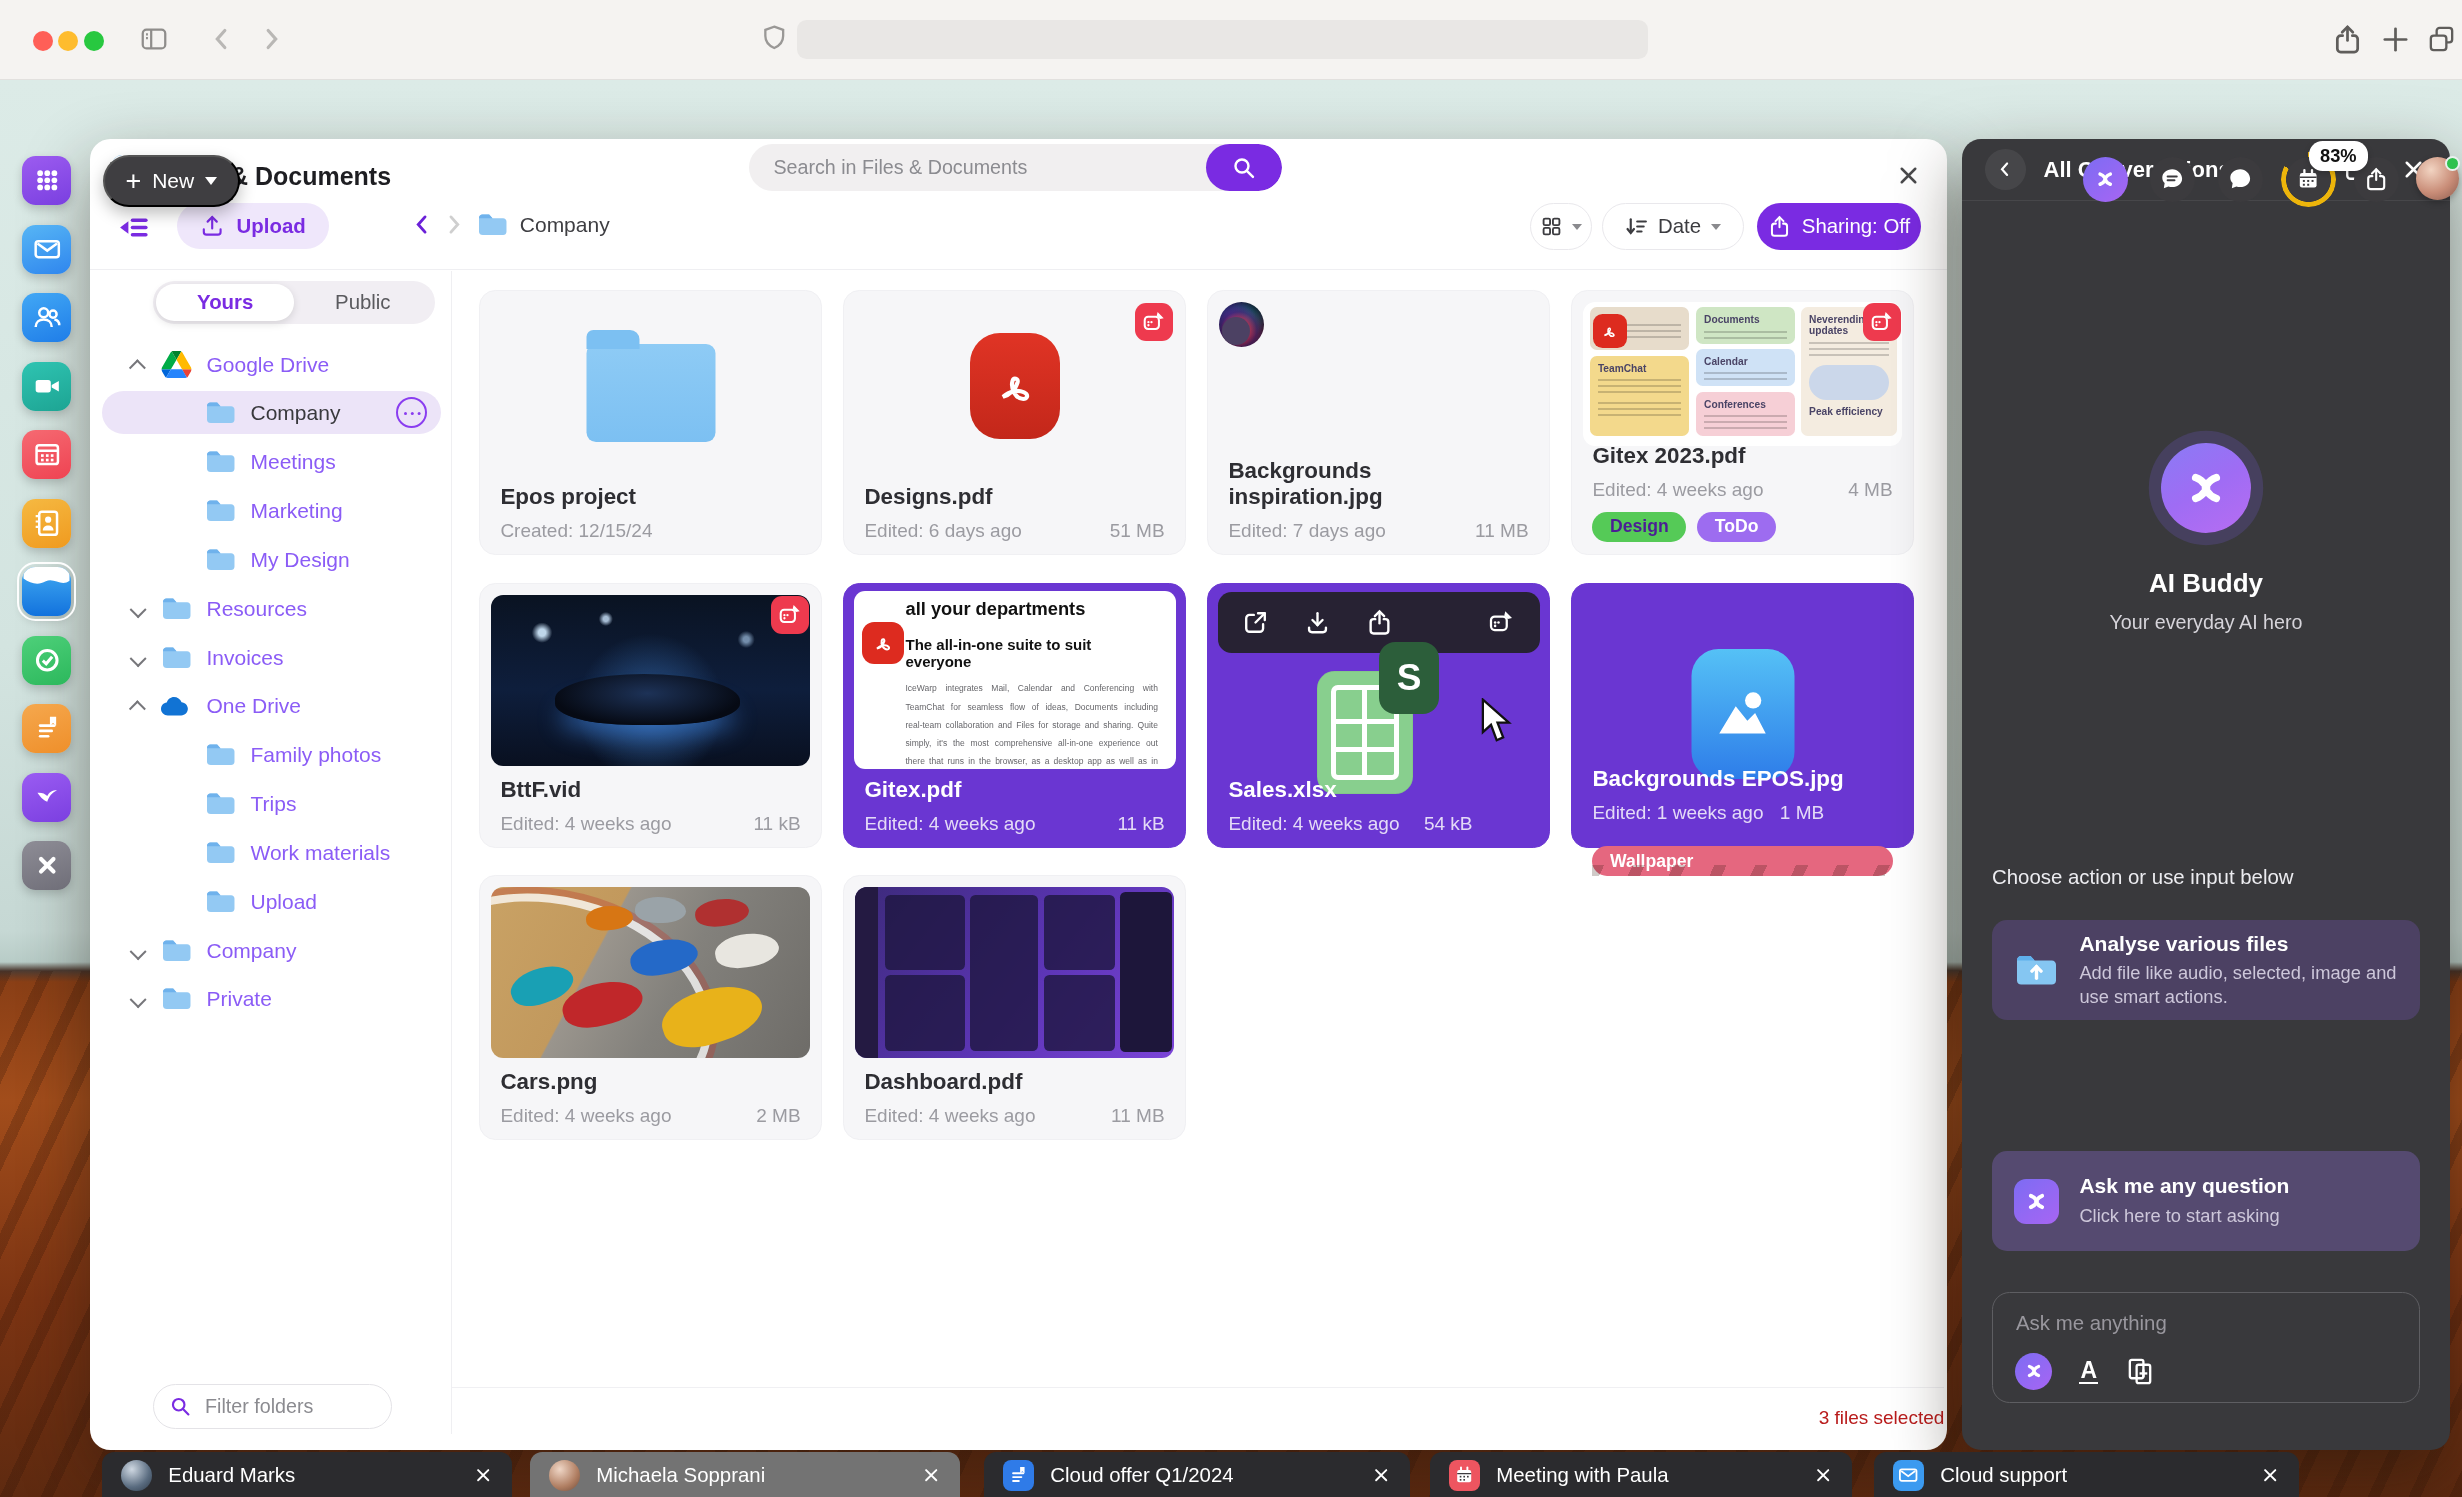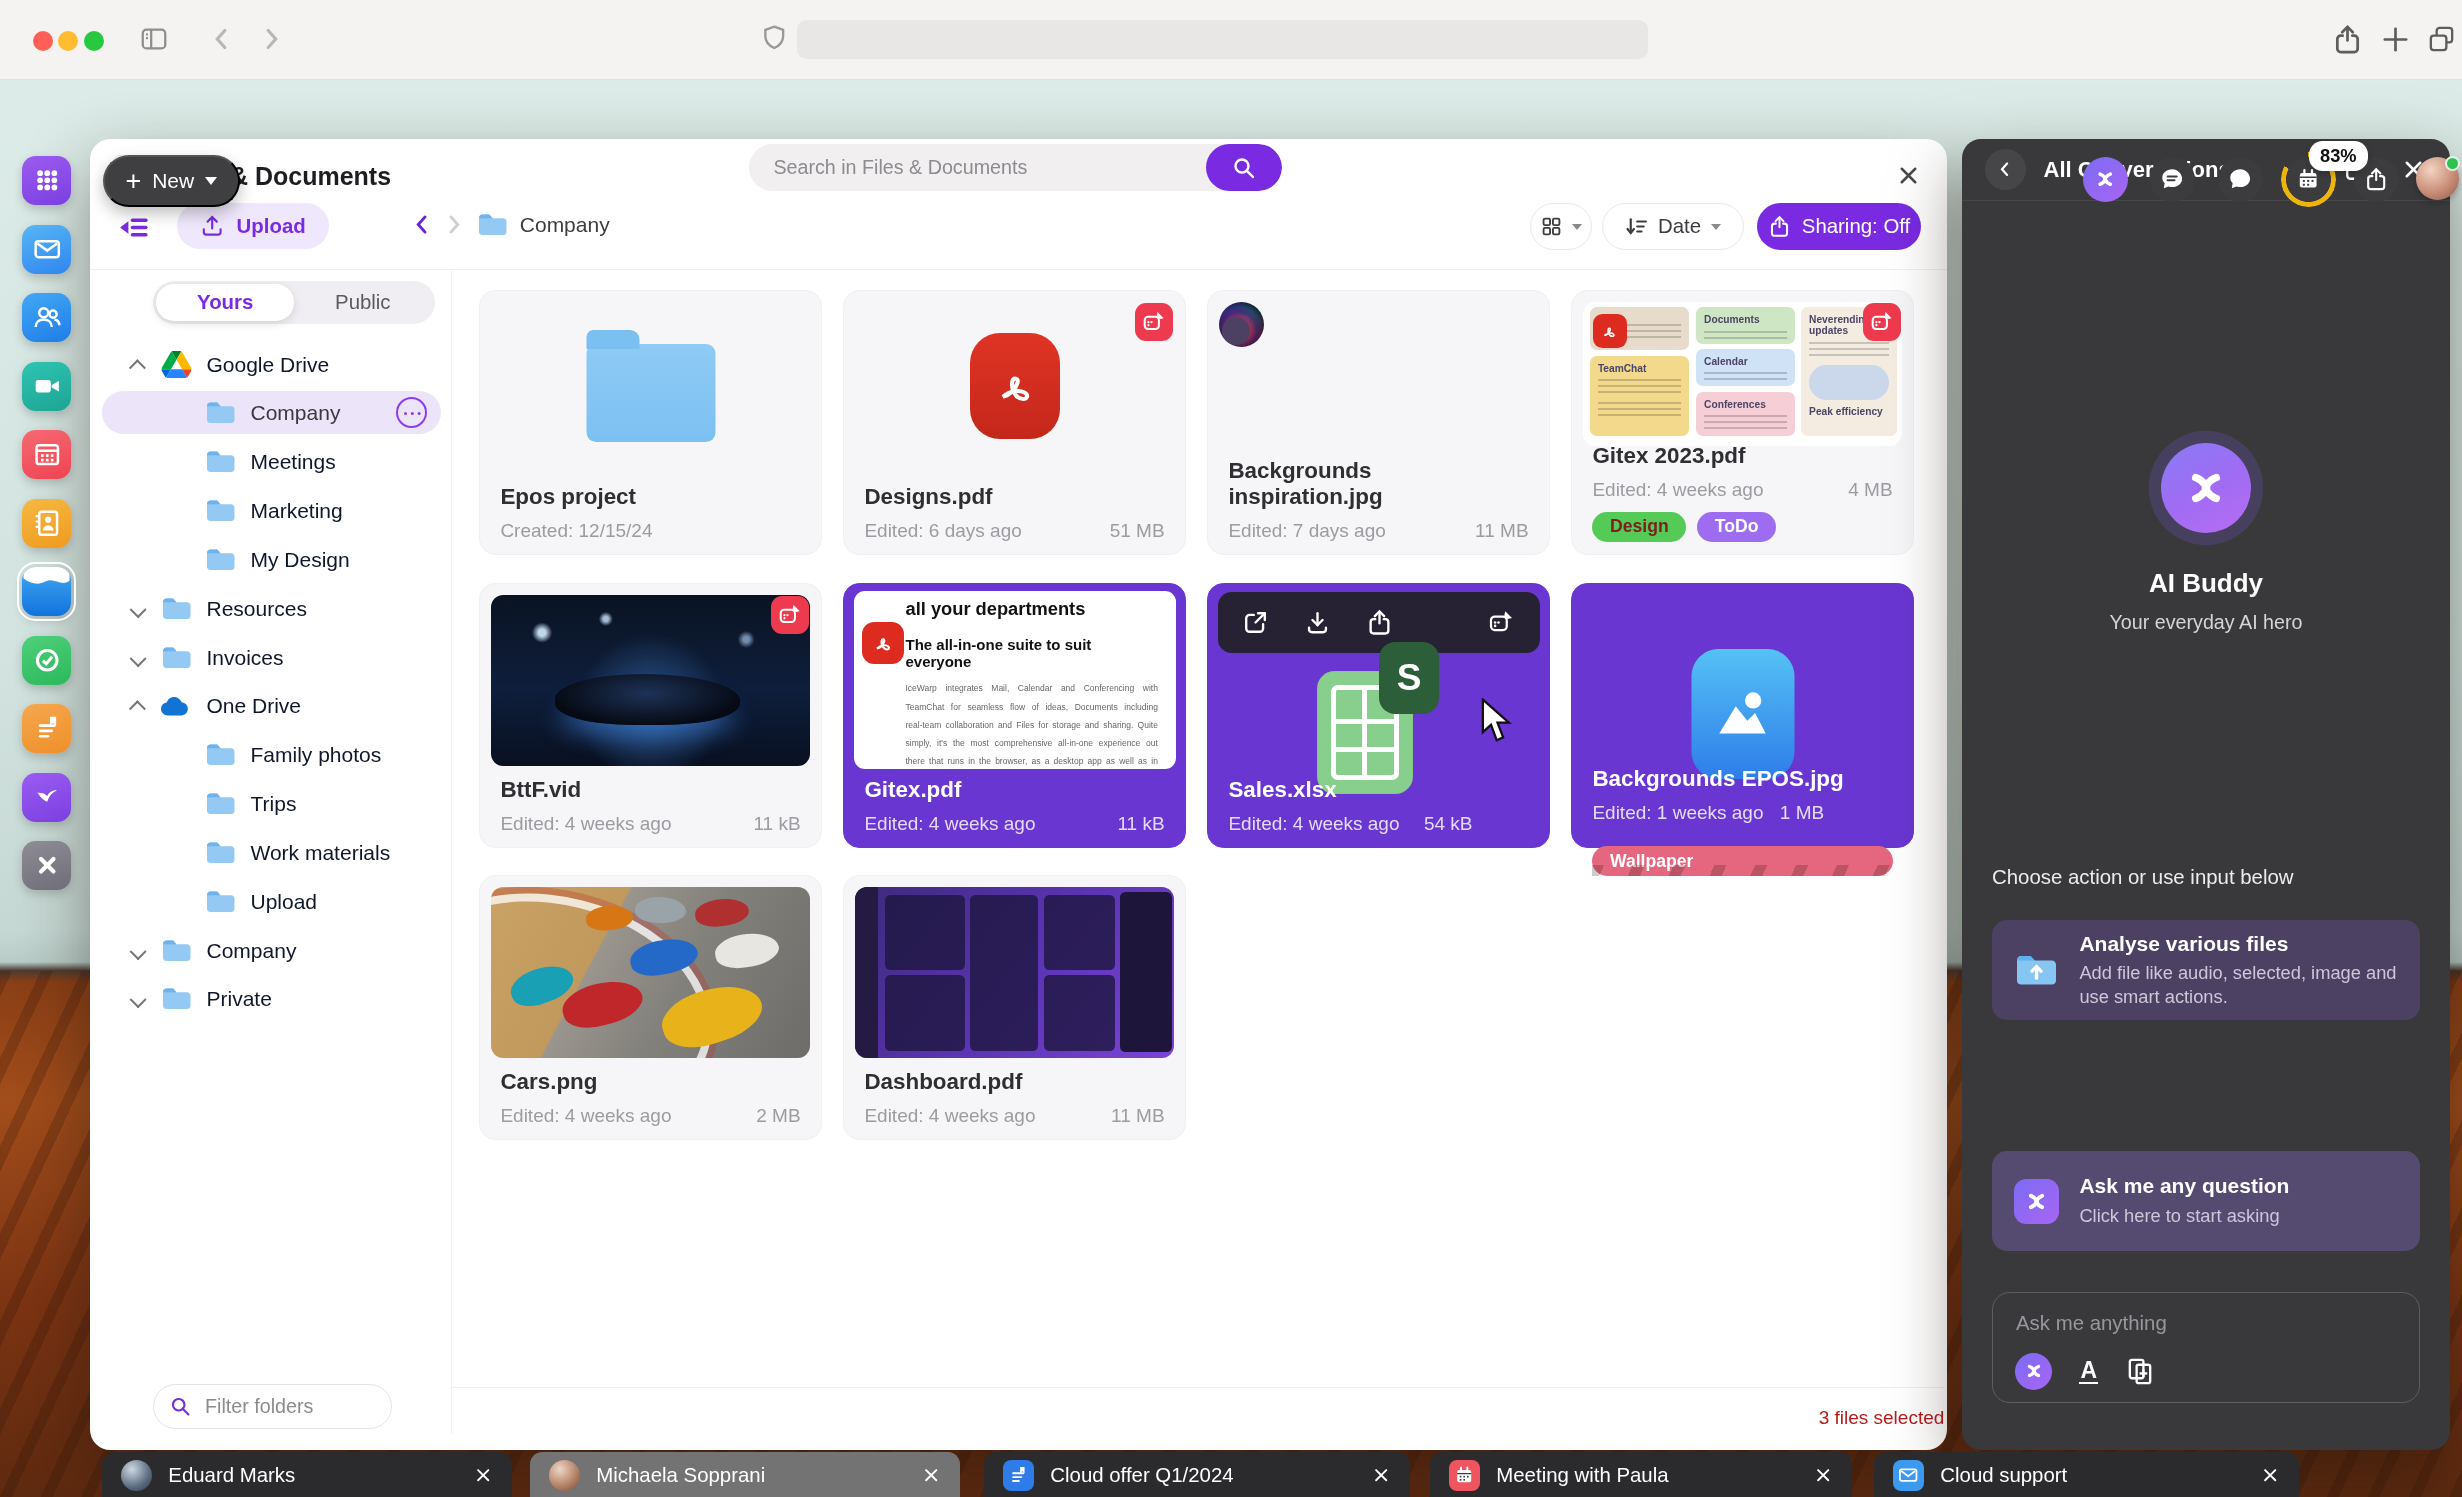--- a/index.html
+++ b/index.html
@@ -78,21 +78,21 @@
   .sharebtn{position:absolute;left:1667px;top:0;height:47px;width:164px;border-radius:24px;background:#7a2be2;color:#fff;
             display:flex;align-items:center;justify-content:center;gap:11px;font-size:20.4px}
   .sharebtn svg{width:23px;height:23px}
   .hdiv{position:absolute;left:0;right:0;top:130px;height:1.4px;background:#efeff2}
   .vdiv{position:absolute;left:361px;top:132px;bottom:16.3px;width:1.4px;background:#efeff2}
 
   
   .seg{position:absolute;left:63px;top:142px;width:282px;height:43px;background:#f1eef3;border-radius:22px;display:flex;padding:3.4px}
   .seg .opt{flex:1;display:flex;align-items:center;justify-content:center;font-size:20.4px;color:#5a5a5e;border-radius:18.3px}
   .seg .opt.on{background:#fff;color:#7a2be2;font-weight:700;box-shadow:0 2.7px 8.1px rgba(0,0,0,.12)}
-  .trow{position:absolute;left:11.5px;width:339px;height:43px;display:flex;align-items:center;font-size:21px;color:#0f172a}
+  .trow{position:absolute;left:11.5px;width:339px;height:43px;display:flex;align-items:center;font-size:21px;color:#8b5cf6}
   .trow.sel{background:#ece4f8;border-radius:22px;color:#39393d}
   .chev{width:15px;height:15px;margin-left:29px;flex:0 0 auto;position:relative}
   .chev::before{content:"";position:absolute;left:1.4px;top:2.7px;width:9.5px;height:9.5px;border-left:2.4px solid #76767a;border-bottom:2.4px solid #76767a}
   .chev.up::before{transform:rotate(135deg);top:5.4px}
   .chev.down::before{transform:rotate(-45deg)}
   .chev.none::before{display:none}
   .ticon{width:31px;height:27px;margin-left:15px;flex:0 0 auto}
   .d1 .ticon{margin-left:59px}
   .tlabel{margin-left:15px;white-space:nowrap}
   .tmore{margin-left:auto;margin-right:13.6px;width:31px;height:31px;border:2px solid #8a3df0;border-radius:50%;position:relative}
@@ -104,21 +104,21 @@
   .card{position:absolute;width:343px;height:265px;background:#f6f6f8;border:1.4px solid #f0f0f3;border-radius:16.3px}
   .card.sel{background:#6a36d2;border-color:#6a36d2}
   .cap{position:absolute;left:20.4px;right:20.4px;bottom:12.2px}
   .nm{font-size:22.4px;font-weight:700;color:#2e2e33}
   .sel .nm{color:#fff}
   .mrow{display:flex;margin-top:9.5px;font-size:19px;color:#9b9ba1}
   .sel .mrow{color:rgba(255,255,255,.82)}
   .sz.right{margin-left:auto}.sz.inline{margin-left:24.4px}
   .tags{display:flex;gap:11px;margin-top:11px}
   .tag{height:30px;padding:0 17.6px;border-radius:15px;font-size:17.6px;font-weight:700;display:flex;align-items:center}
-  .tag.design{background:#55ca57;color:#7f1d1d}
+  .tag.design{background:#55ca57;color:#4c1d95}
   .tag.todo{background:#9d6cf0;color:#fff}
   .tag.wall{background:#e5677f;color:#fff}
   .badge{position:absolute;top:12.2px;right:12.2px;width:38px;height:38px;border-radius:11px;background:#ee3a4e;
          display:flex;align-items:center;justify-content:center;color:#fff;z-index:3}
   .badge svg{width:24.4px;height:24.4px}
   .ph{position:absolute;left:11px;right:11px;top:11px;height:171px;border-radius:12.2px;overflow:hidden}
 
   .bigfold{position:absolute;left:50%;top:53px;transform:translateX(-50%);width:129px;height:98px;
            background:linear-gradient(#8ecbf5,#7cc0f2);border-radius:9.5px}
   .bigfold::before{content:"";position:absolute;left:0;top:-13.6px;width:53px;height:19px;background:#7cc0f2;border-radius:6.8px 9.5px 0 0}

